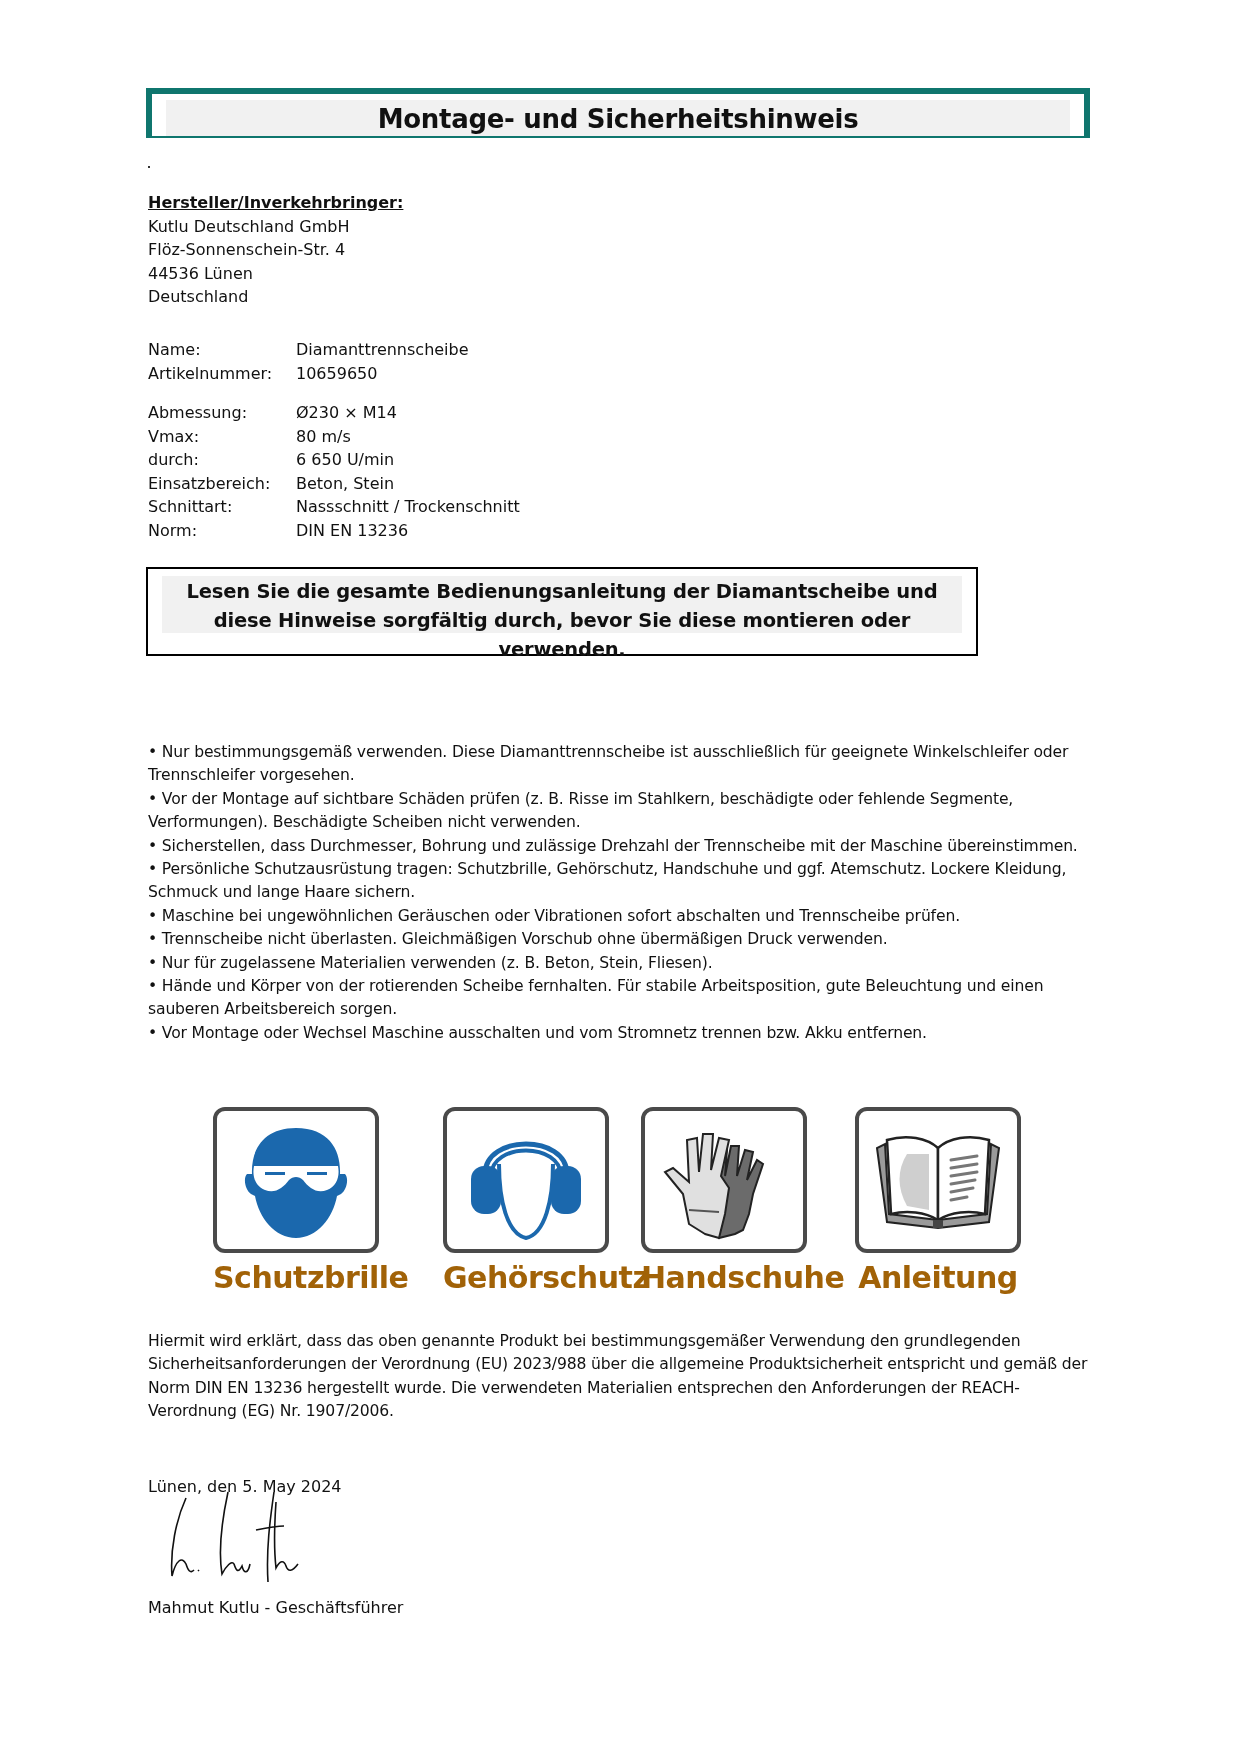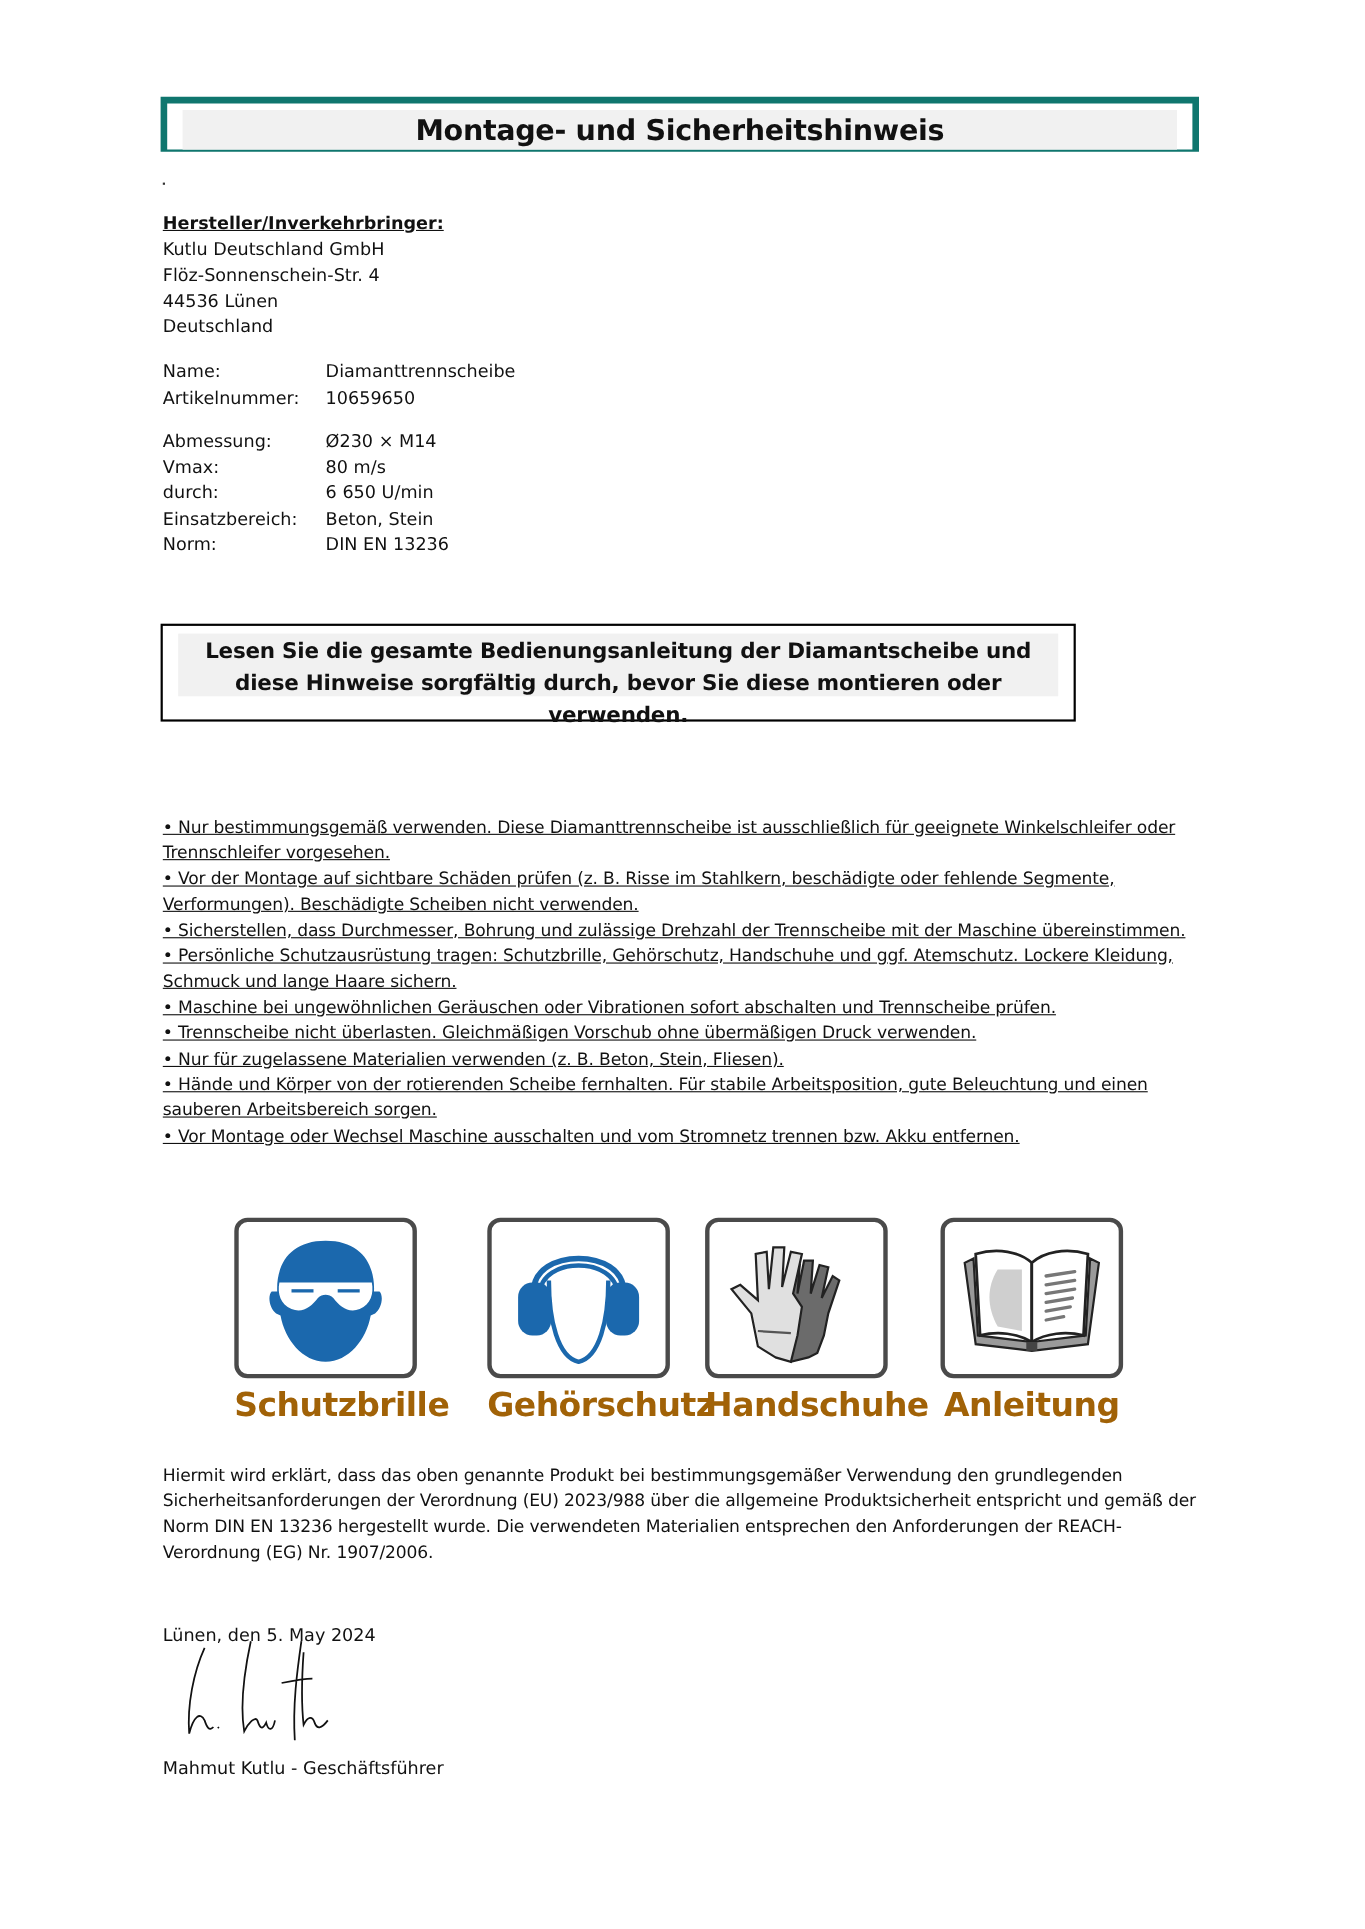--- a/index.html
+++ b/index.html
@@ -9,32 +9,32 @@
 
     .title-box { left: 146px; top: 88px; width: 944px; height: 50px; border: 6px solid #0f766e; border-bottom-width: 2px; box-sizing: border-box; }
     .title-box .shade { position: absolute; left: 14px; top: 6px; right: 14px; bottom: 0; background: #f1f1f1; }
     .title-box .title { position: absolute; left: 0; right: 0; top: 10px; text-align: center; font-weight: bold; font-size: 26px; line-height: 30px; letter-spacing: -0.3px; }
 
     .dot { left: 148px; top: 166px; width: 2px; height: 2px; background: #333; }
 
     .mfr { left: 148px; top: 191px; }
     .mfr .heading { font-weight: bold; text-decoration: underline; }
 
-    .spec { left: 148px; width: 500px; }
+    .spec { left: 148px; width: 500px; margin-top: 12px; }
     .spec .row { display: flex; }
     .spec .k { width: 148px; }
     .spec1 { top: 326px; }
     .spec2 { top: 389px; }
 
     .notice-box { left: 146px; top: 567px; width: 832px; height: 89px; border: 2px solid #000; box-sizing: border-box; }
     .notice-box .shade { position: absolute; left: 14px; top: 7px; right: 14px; height: 57px; background: #f1f1f1; }
     .notice-box .notice { position: absolute; left: 14px; right: 14px; top: 8px; text-align: center; font-weight: bold; font-size: 19.5px; line-height: 29px; letter-spacing: -0.2px; }
 
     .bullets { left: 148px; top: 741px; width: 950px; font-size: 15.6px; line-height: 23.4px; letter-spacing: -0.15px; }
-    .bullets p { margin: 0; text-decoration: underline; }
+    .bullets p { margin: 0; }
 
     .icons { left: 213px; top: 1107px; width: 820px; height: 200px; }
     .icon-item { position: absolute; top: 0; width: 172px; }
     .icon-frame { width: 166px; height: 146px; border: 4px solid #4a4a4a; border-radius: 12px; box-sizing: border-box; background: #fff; display: flex; align-items: center; justify-content: center; }
     .icon-frame svg { width: 150px; height: 132px; }
     .icon-label { text-align: center; font-weight: bold; font-size: 30px; line-height: 30px; margin-top: 10px; color: #a16207; letter-spacing: -0.5px; width: 166px; }
 
     .declaration { left: 148px; top: 1330px; width: 945px; font-size: 15.6px; line-height: 23.4px; letter-spacing: -0.15px; }
 
     .place-date { left: 148px; top: 1475px; }
@@ -79,20 +79,24 @@
       <span class="k">Vmax:</span>
       <span>80 m/s</span>
     </div>
   <div class="row">
       <span class="k">durch:</span>
       <span>6 650 U/min</span>
     </div>
   <div class="row">
       <span class="k">Einsatzbereich:</span>
       <span>Beton, Stein</span>
+    </div>
+  <div class="row">
+      <span class="k">Schnittart:</span>
+      <span>Nassschnitt / Trockenschnitt</span>
     </div>
   <div class="row">
       <span class="k">Norm:</span>
       <span>DIN EN 13236</span>
     </div>
 </div>
 
 <div class="abs notice-box">
   <div class="shade"></div>
   <div class="notice">Lesen Sie die gesamte Bedienungsanleitung der Diamantscheibe und diese Hinweise sorgfältig durch, bevor Sie diese montieren oder verwenden.</div>

